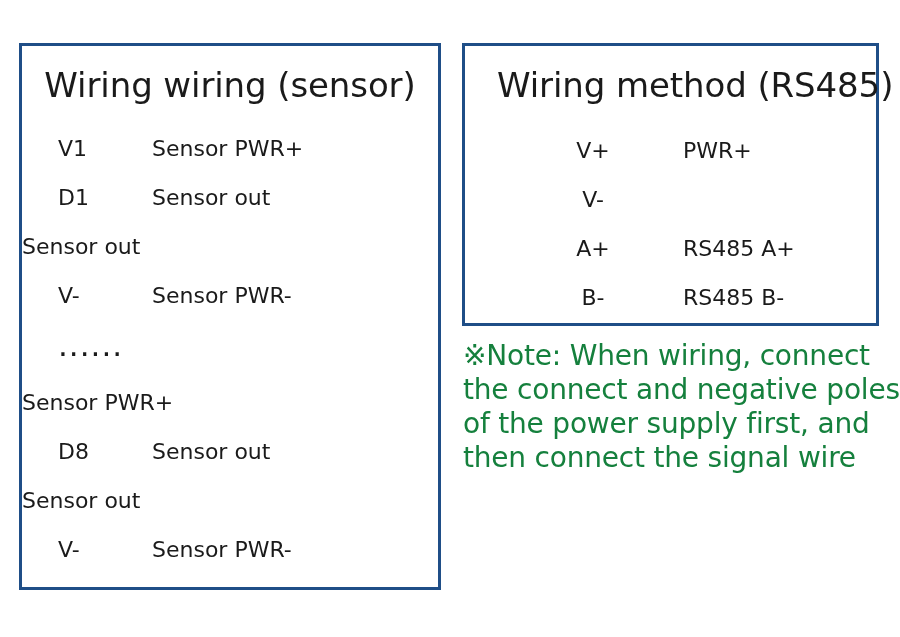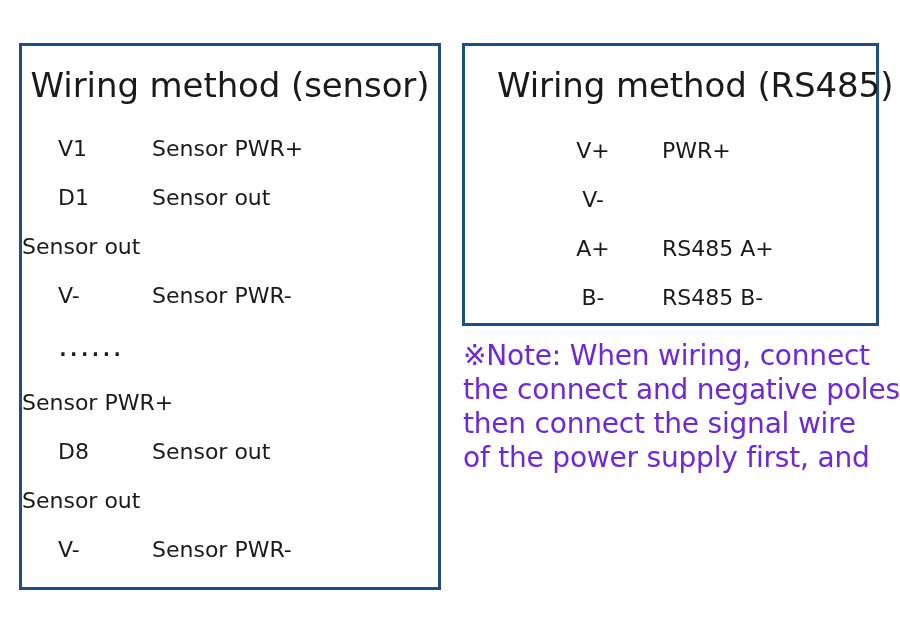--- a/index.html
+++ b/index.html
@@ -91,21 +91,21 @@
   }
   .spacer-row { height: 8px; }
 
   
   #rs485-rows .row .pin {
     width: 106px;
     margin-left: 75px;
     text-align: center;
   }
   #rs485-rows .row .desc {
-    margin-left: 16px;
+    margin-left: 37px;
     text-align: left;
   }
 
   
   #wiring-note {
     position: absolute;
     left: 463px;
     top: 339px;
     width: 420px;
     color: #e5322b;
@@ -115,21 +115,21 @@
   }
   #wiring-note .note-line {
     white-space: nowrap;
   }
 </style>
 </head>
 <body>
 
 <div class="panel" id="panel-sensor" style="border-color: rgb(31, 78, 135);">
 
-  <div class="panel-title">Wiring method (sensor)</div>
+  <div class="panel-title">Wiring wiring (sensor)</div>
 
   <div class="rows" id="sensor-rows">
 
     <div class="row">
       <span class="pin">V1</span>
       <span class="desc">Sensor PWR+</span>
     </div>
 
     <div class="row">
       <span class="pin">D1</span>
@@ -191,18 +191,18 @@
     </div>
 
     <div class="row">
       <span class="pin">B-</span>
       <span class="desc">RS485 B-</span>
     </div>
 
   </div>
 </div>
 
-<div id="wiring-note" style="color: #6d28d9;">
+<div id="wiring-note" style="color: #15803d;">
   <div class="note-line">※Note: When wiring, connect</div>
   <div class="note-line">the connect and negative poles</div>
+  <div class="note-line">of the power supply first, and</div>
   <div class="note-line">then connect the signal wire</div>
-  <div class="note-line">of the power supply first, and</div>
 </div>
 
 </body></html>

